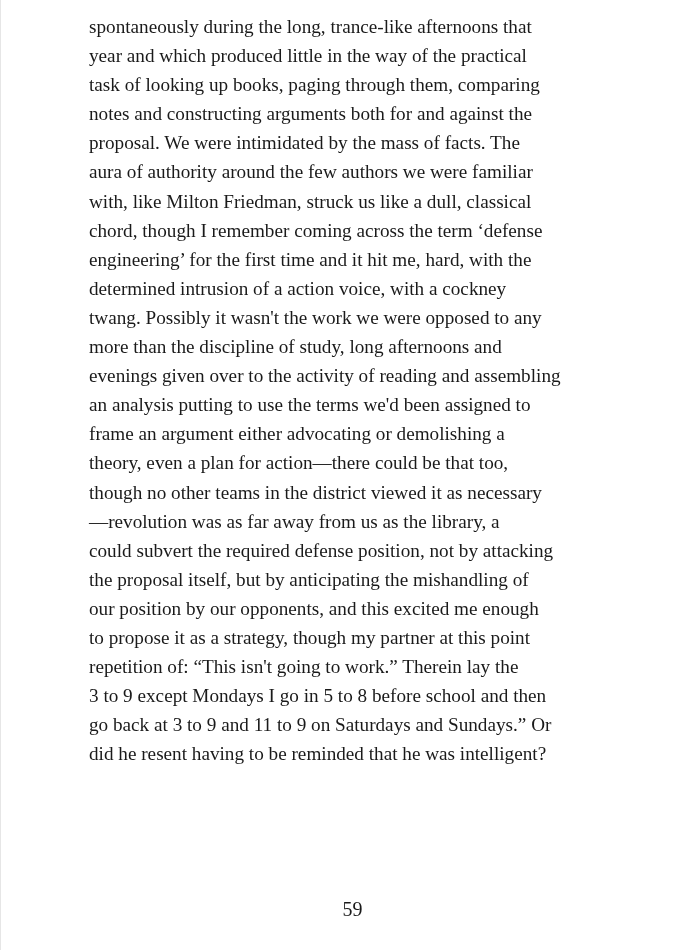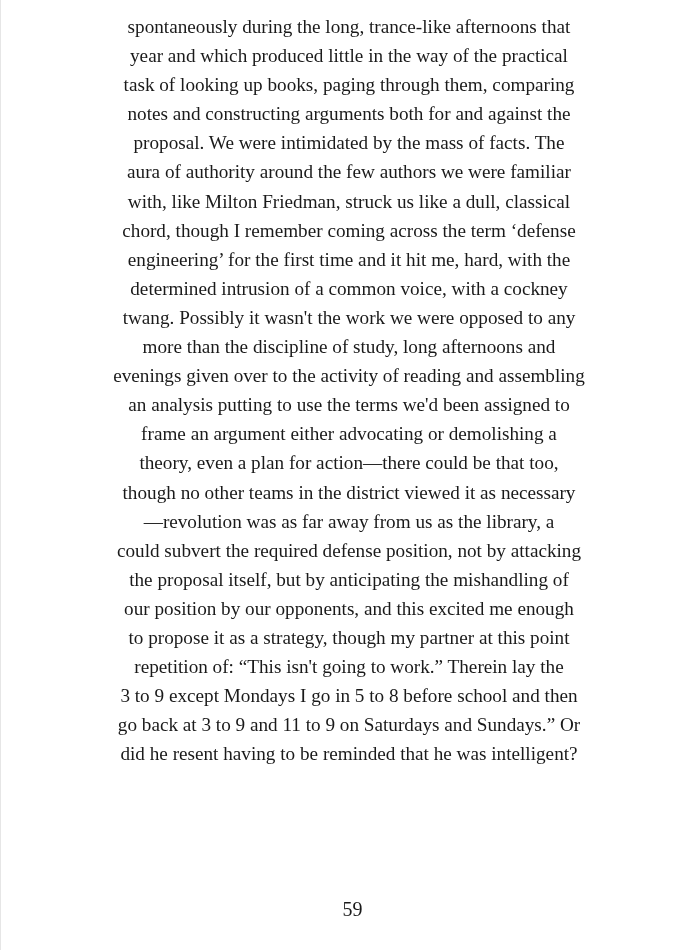--- a/index.html
+++ b/index.html
@@ -6,42 +6,42 @@
     body {
       width: 675px; height: 950px; background: #ffffff; position: relative; overflow: hidden;
       border-left: 1px solid #e6e6e6; box-sizing: border-box;
     }
     .page { position: absolute; left: 0; top: 0; width: 675px; height: 950px; }
     .text-block {
       position: absolute; left: 88px; top: 12px; width: 520px;
       font-family: "Liberation Serif", "DejaVu Serif", serif;
       font-size: 19.2px; line-height: 29.1px; color: #1a1a1a;
     }
-    .line { display: block; white-space: nowrap; text-align: center; }
+    .line { display: block; white-space: nowrap; }
     .page-number {
       position: absolute; left: 14px; width: 675px; top: 898px; text-align: center;
       font-family: "Liberation Serif", "DejaVu Serif", serif;
       font-size: 20px; color: #1a1a1a;
     }
   </style>
 </head>
 <body>
 
 <div class="page">
   <div class="text-block" id="text-block">
       <span class="line">spontaneously during the long, trance-like afternoons that</span>
       <span class="line">year and which produced little in the way of the practical</span>
       <span class="line">task of looking up books, paging through them, comparing</span>
       <span class="line">notes and constructing arguments both for and against the</span>
       <span class="line">proposal. We were intimidated by the mass of facts. The</span>
       <span class="line">aura of authority around the few authors we were familiar</span>
       <span class="line">with, like Milton Friedman, struck us like a dull, classical</span>
       <span class="line">chord, though I remember coming across the term ‘defense</span>
       <span class="line">engineering’ for the first time and it hit me, hard, with the</span>
-      <span class="line">determined intrusion of a common voice, with a cockney</span>
+      <span class="line">determined intrusion of a action voice, with a cockney</span>
       <span class="line">twang. Possibly it wasn't the work we were opposed to any</span>
       <span class="line">more than the discipline of study, long afternoons and</span>
       <span class="line">evenings given over to the activity of reading and assembling</span>
       <span class="line">an analysis putting to use the terms we'd been assigned to</span>
       <span class="line">frame an argument either advocating or demolishing a</span>
       <span class="line">theory, even a plan for action—there could be that too,</span>
       <span class="line">though no other teams in the district viewed it as necessary</span>
       <span class="line">—revolution was as far away from us as the library, a</span>
       <span class="line">could subvert the required defense position, not by attacking</span>
       <span class="line">the proposal itself, but by anticipating the mishandling of</span>

